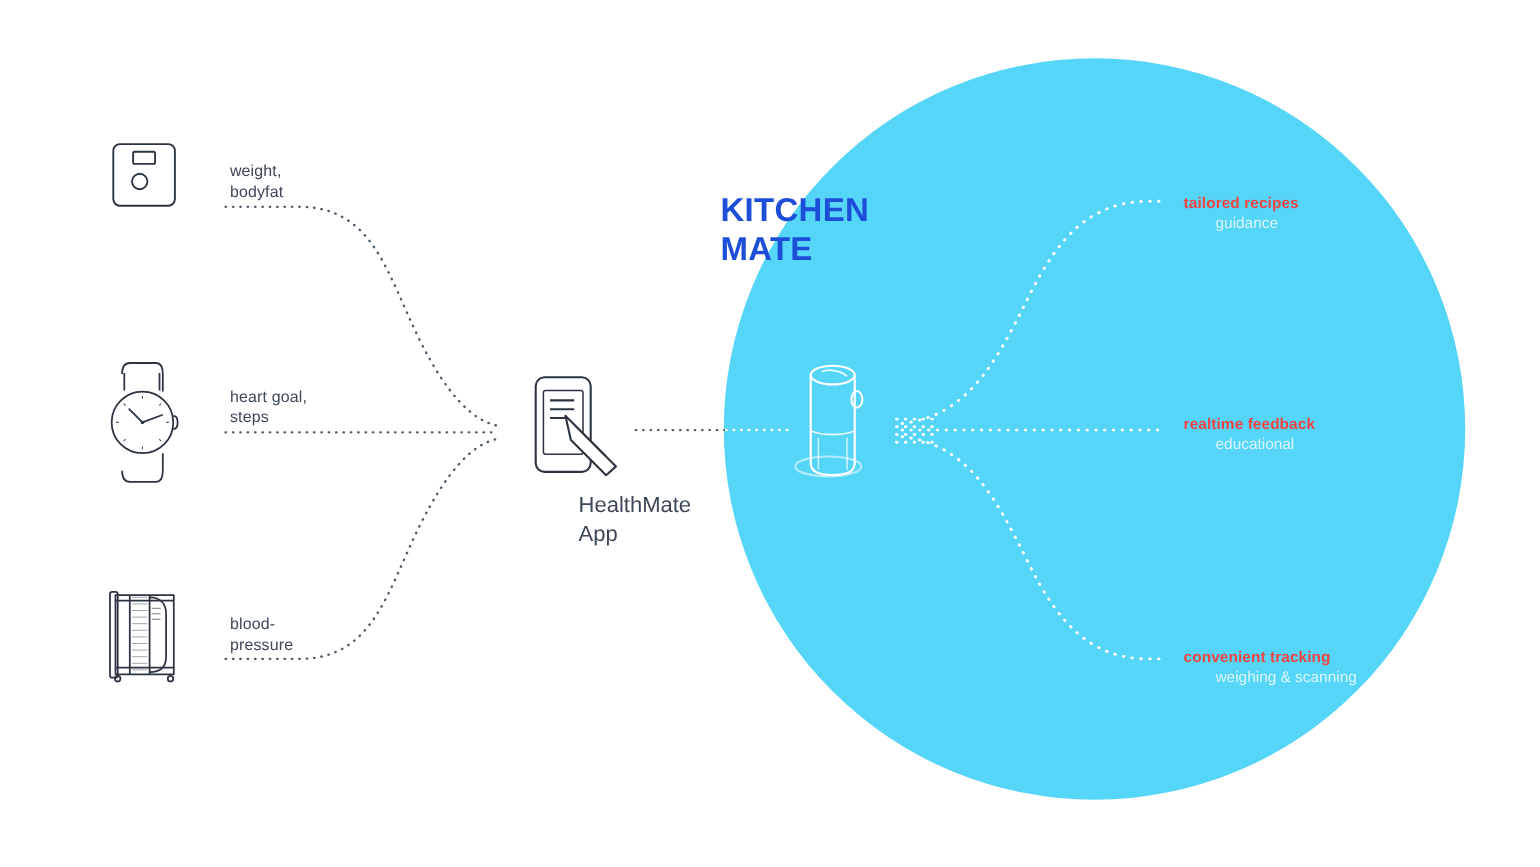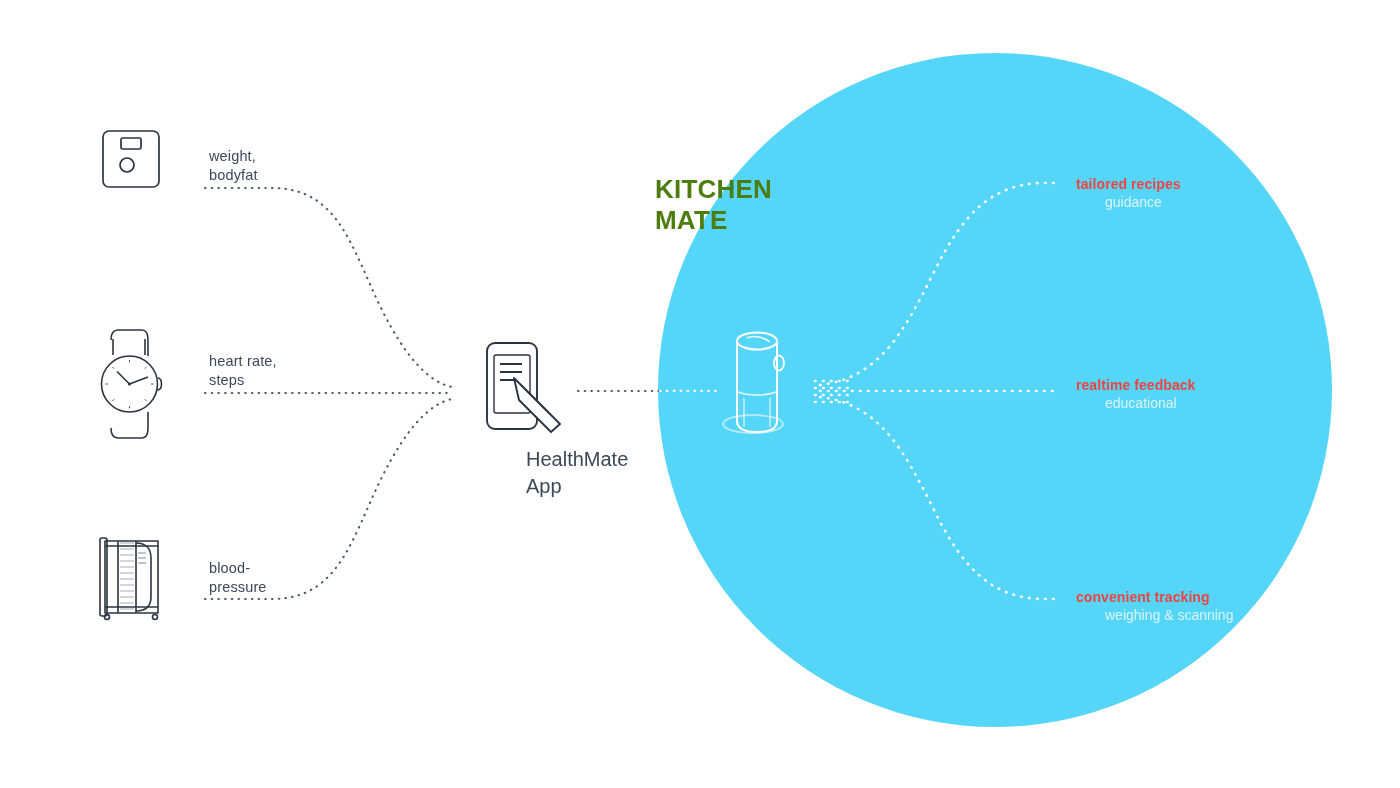--- a/index.html
+++ b/index.html
@@ -70,23 +70,23 @@
   .goal-sub {
     font-size: 14.5px;
     font-weight: normal;
     color: #4b5b6b;
     line-height: 1.3;
   }
 
   
   .headline {
     position: absolute;
-    font-size: 26px;
+    font-size: 30px;
     font-weight: bold;
-    color: #4d7c0f;
+    color: #1d4ed8;
     line-height: 1.18;
     letter-spacing: 0.008em;
     white-space: pre-line;
   }
 
   
   .out-block {
     position: absolute;
   }
   .out-title {
@@ -211,21 +211,21 @@
       <path stroke-width="1.4" opacity="0.7" d="M 744 398 L 744 427 M 770 398 L 770 427"></path>
     </g>
 
   </svg>
 
   <div class="layer">
 
     <div class="input-label" style="left:209px; top:147px;">weight,
 bodyfat</div>
 
-    <div class="input-label" style="left:209px; top:352px;">heart rate,
+    <div class="input-label" style="left:209px; top:352px;">heart goal,
 steps</div>
 
     <div class="input-label" style="left:209px; top:559px;">blood-
 pressure</div>
 
     <div class="app-caption" style="left:482px; top:446px;">HealthMate
 App</div>
 
 
     <div class="headline" style="left:655px; top:174px;">KITCHEN

